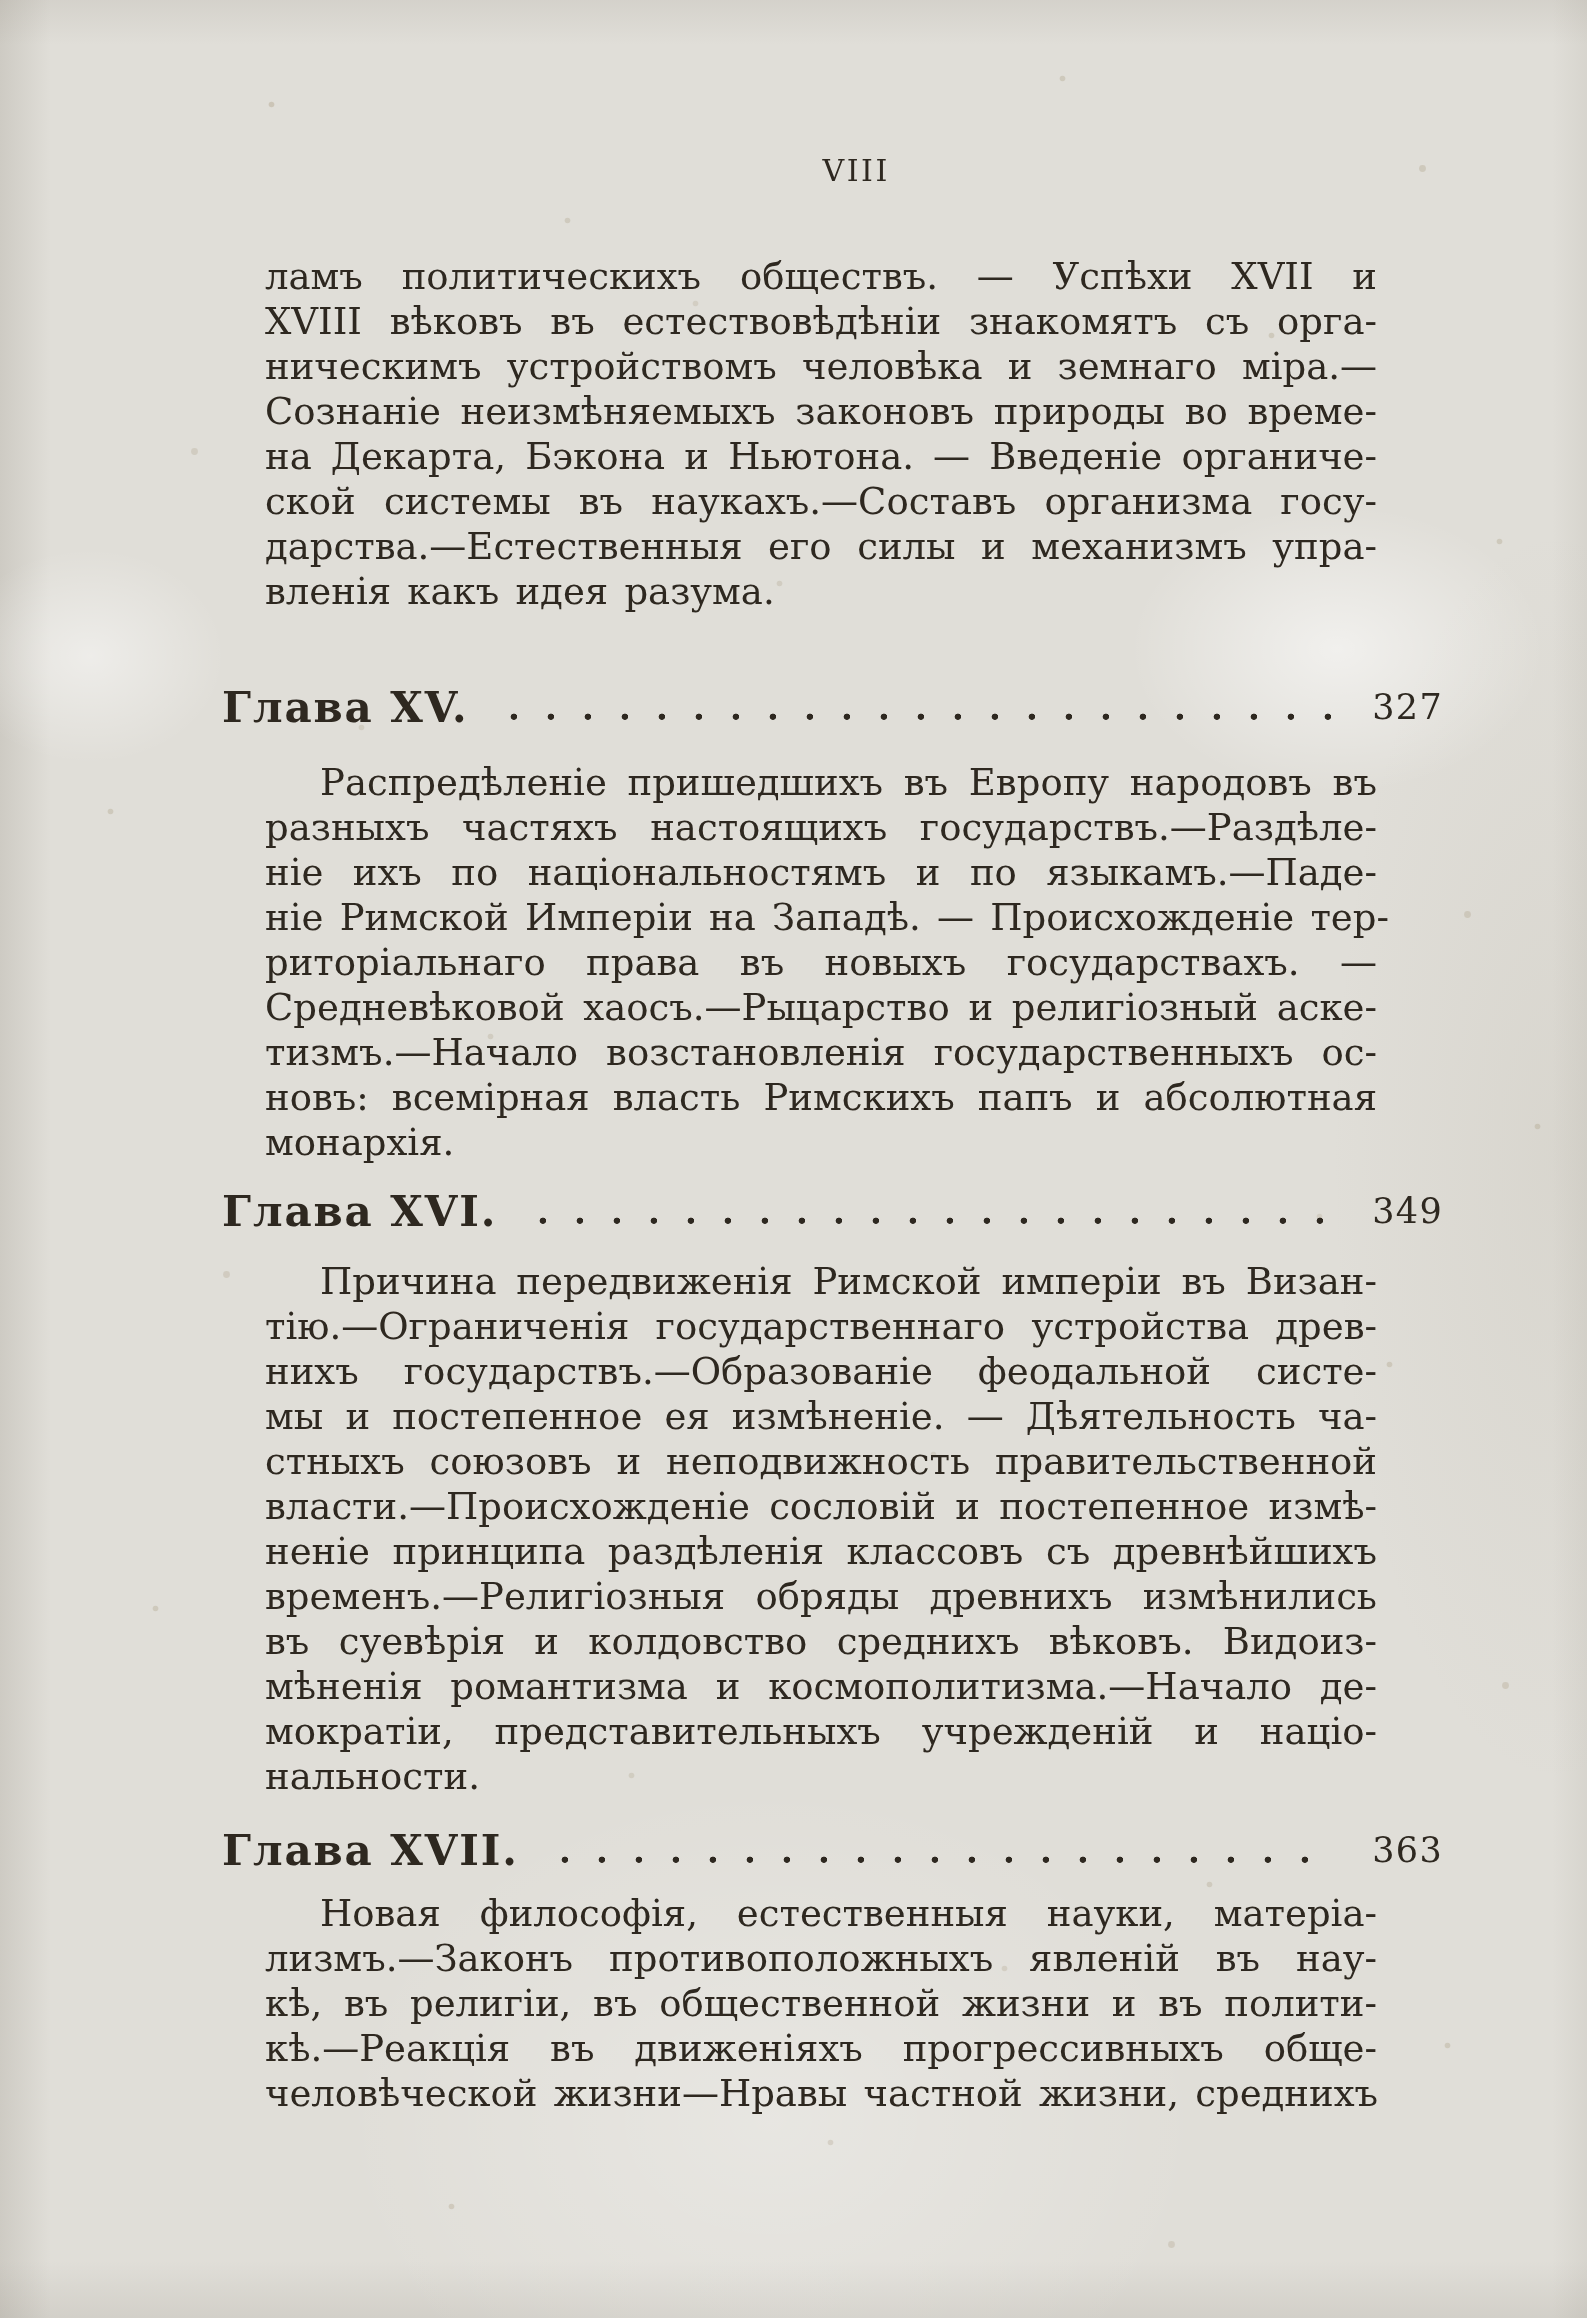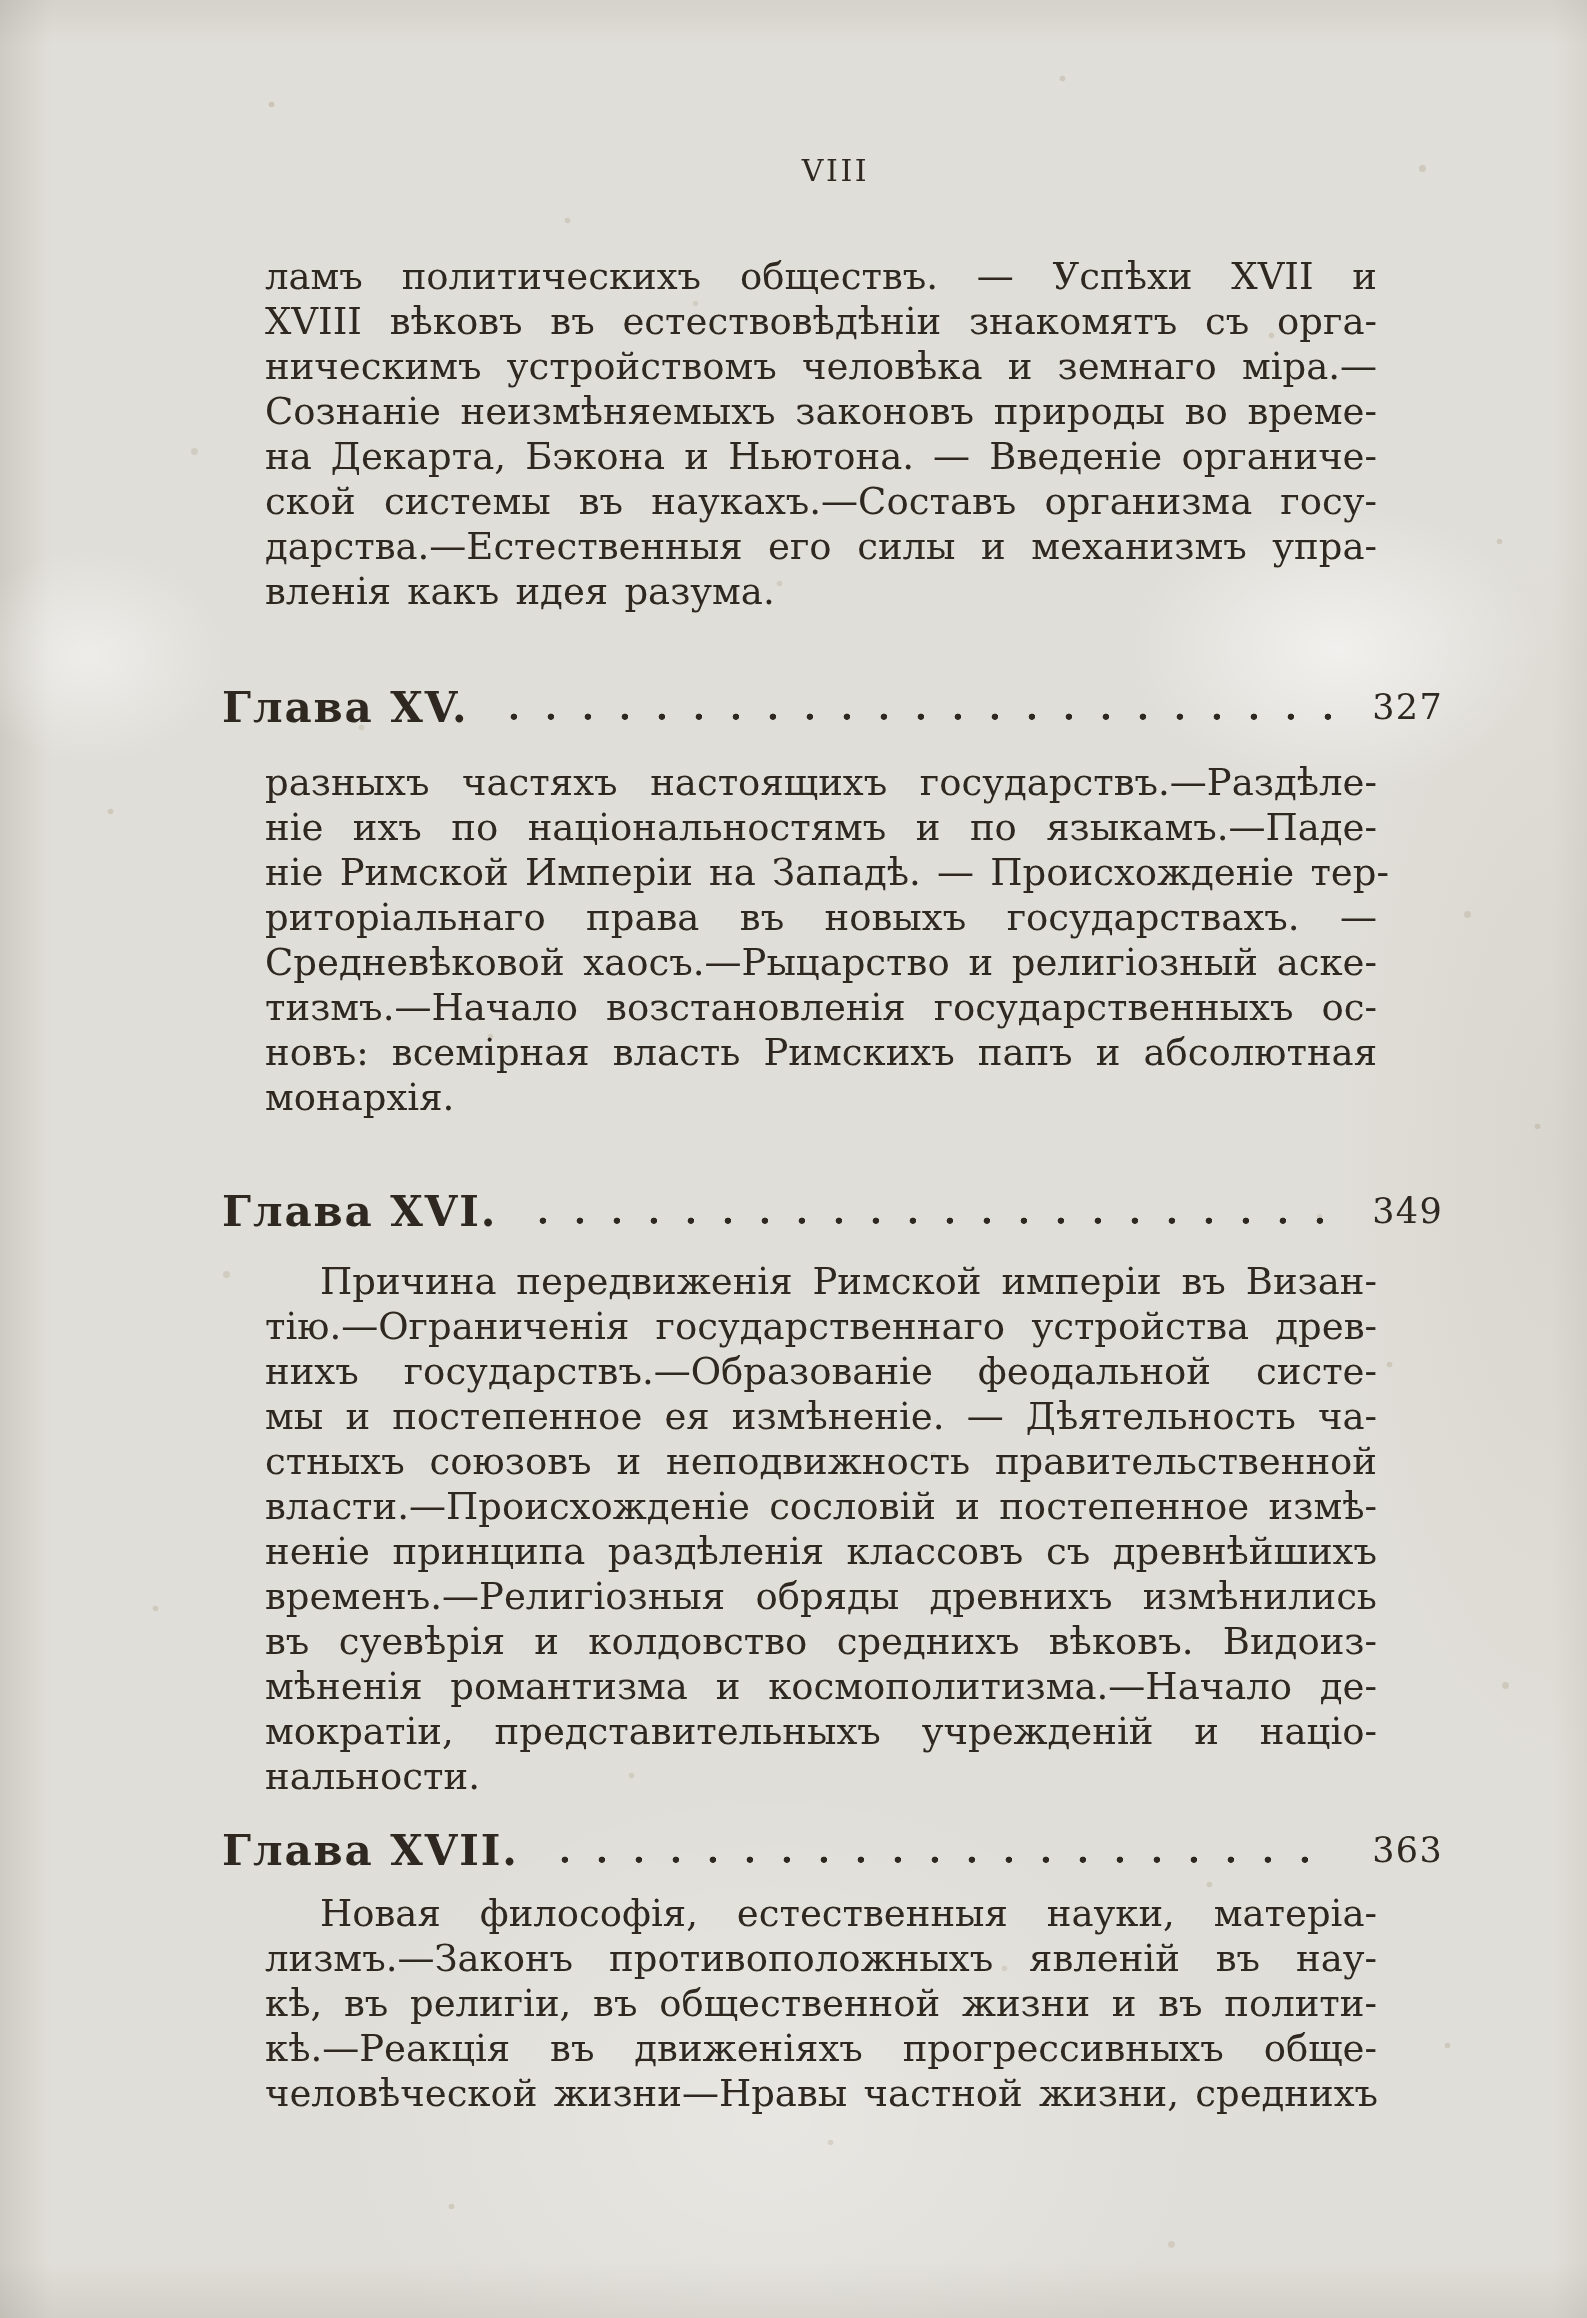--- a/index.html
+++ b/index.html
@@ -39,21 +39,21 @@
       1208px 1883px 0 1.3px rgba(165,152,122,.28), 270px 2006px 0 1.9px rgba(165,152,122,.26),
       1446px 2044px 0 1.3px rgba(165,152,122,.3), 829px 2141px 0 1.3px rgba(165,152,122,.26),
       450px 2205px 0 1.3px rgba(165,152,122,.3), 1170px 2243px 0 1.9px rgba(165,152,122,.26),
       694px 302px 0 1.3px rgba(165,152,122,.22), 360px 726px 0 1.3px rgba(165,152,122,.24),
       1318px 1215px 0 1.3px rgba(165,152,122,.22), 1003px 1967px 0 1.3px rgba(165,152,122,.24);
   }
   .folio {
     position: absolute;
     top: 153px; left: 781px; width: 109px;
     font-size: 30px; line-height: 36px;
-    text-align: center; letter-spacing: 2.6px;
+    text-align: right; letter-spacing: 2.6px;
   }
   .para {
     position: absolute;
     left: 222px; width: 1112px;
     font-size: 37px; line-height: 45px;
     word-spacing: 4.5px;
     margin-left: 43px;
   }
   .ln {
     text-align: justify;
@@ -112,20 +112,21 @@
     <div class="ln">дарства.—Естественныя его силы и механизмъ упра-</div>
     <div class="ln endline">вленія какъ идея разума.</div>
   </div>
 
   <div class="chapter-row h-xv">
     <span class="chapter-title">Глава XV.</span>
     <span class="dot-leader"></span>
     <span class="chapter-page">327</span>
   </div>
   <div class="para p-xv">
+    <div class="ln indent">Распредѣленіе пришедшихъ въ Европу народовъ въ</div>
     <div class="ln">разныхъ частяхъ настоящихъ государствъ.—Раздѣле-</div>
     <div class="ln">ніе ихъ по національностямъ и по языкамъ.—Паде-</div>
     <div class="ln">ніе Римской Имперіи на Западѣ. — Происхожденіе тер-</div>
     <div class="ln">риторіальнаго права въ новыхъ государствахъ. —</div>
     <div class="ln">Средневѣковой хаосъ.—Рыцарство и религіозный аске-</div>
     <div class="ln">тизмъ.—Начало возстановленія государственныхъ ос-</div>
     <div class="ln">новъ: всемірная власть Римскихъ папъ и абсолютная</div>
     <div class="ln endline">монархія.</div>
   </div>
 

